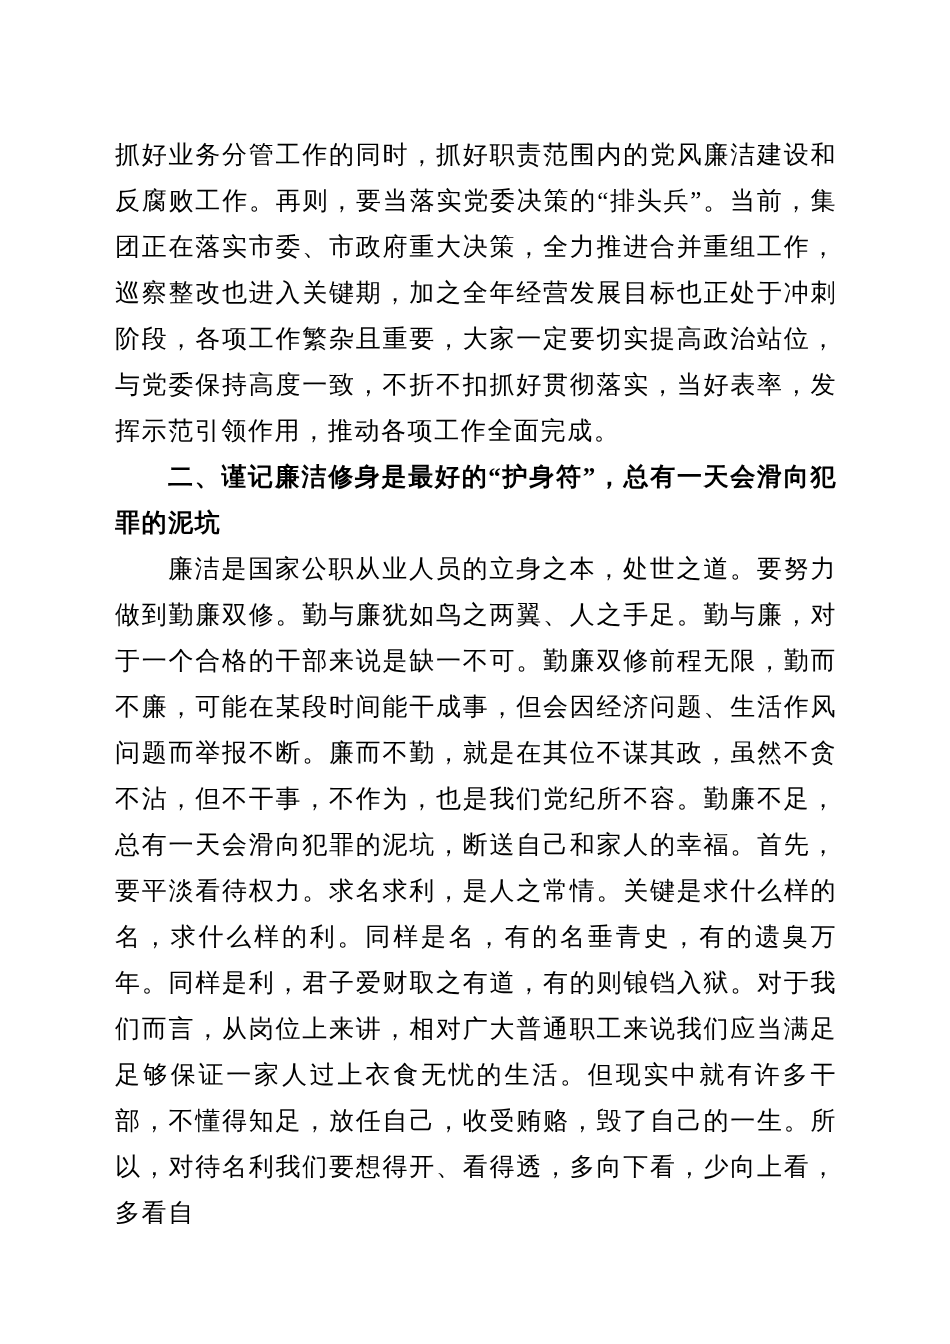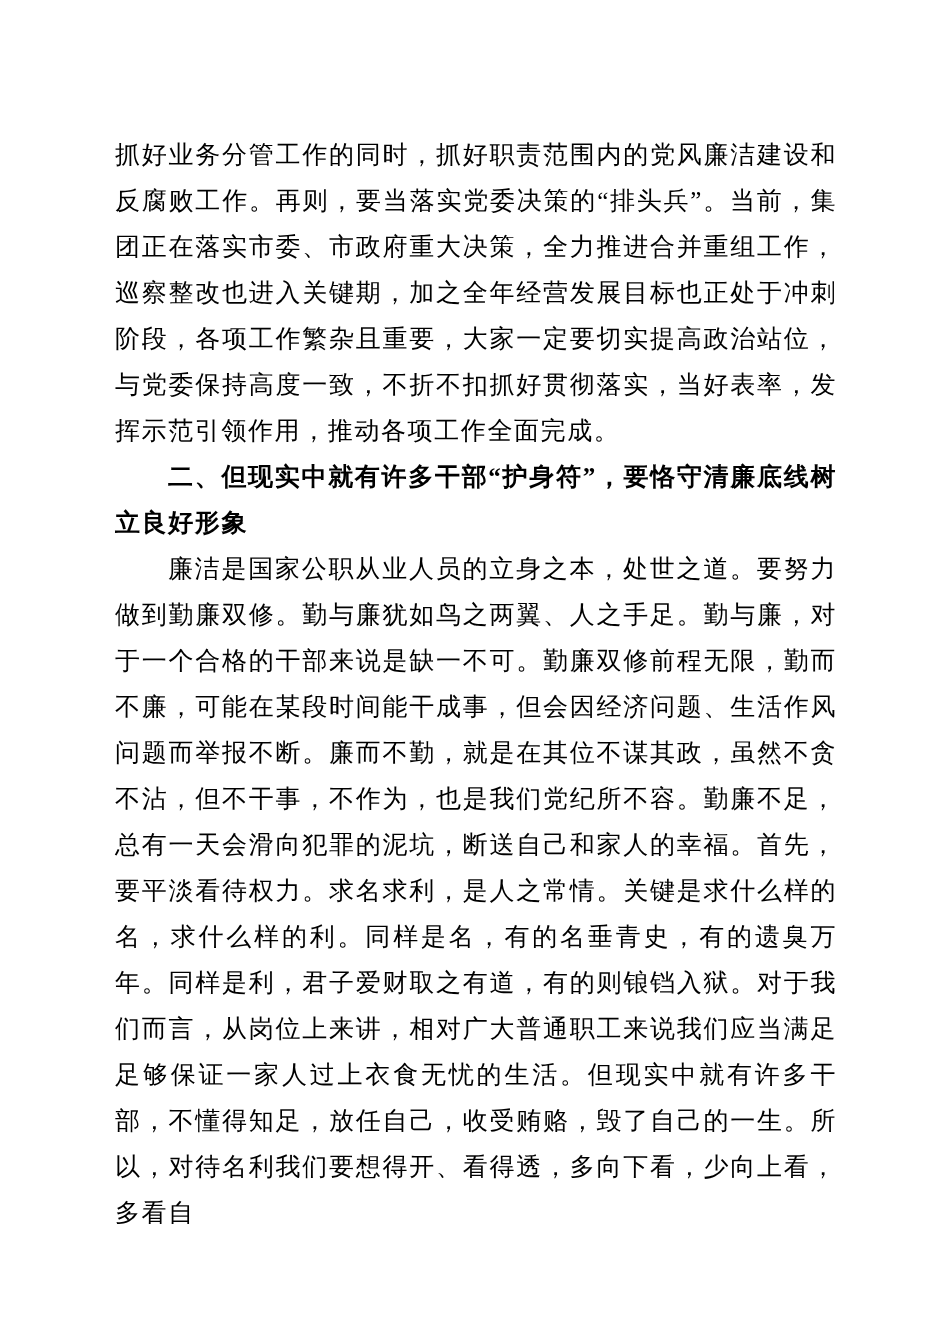--- a/index.html
+++ b/index.html
@@ -36,16 +36,16 @@
     font-weight: bold;
     text-indent: 53px;
   }
 </style>
 </head>
 <body>
 
 <div class="page">
   <div class="textblock">
     <p class="body-text">抓好业务分管工作的同时，抓好职责范围内的党风廉洁建设和反腐败工作。再则，要当落实党委决策的“排头兵”。当前，集团正在落实市委、市政府重大决策，全力推进合并重组工作，巡察整改也进入关键期，加之全年经营发展目标也正处于冲刺阶段，各项工作繁杂且重要，大家一定要切实提高政治站位，与党委保持高度一致，不折不扣抓好贯彻落实，当好表率，发挥示范引领作用，推动各项工作全面完成。</p>
-    <h2 class="heading">二、但现实中就有许多干部“护身符”，要恪守清廉底线树立良好形象</h2>
+    <h2 class="heading">二、谨记廉洁修身是最好的“护身符”，总有一天会滑向犯罪的泥坑</h2>
     <p class="body-text indent">廉洁是国家公职从业人员的立身之本，处世之道。要努力做到勤廉双修。勤与廉犹如鸟之两翼、人之手足。勤与廉，对于一个合格的干部来说是缺一不可。勤廉双修前程无限，勤而不廉，可能在某段时间能干成事，但会因经济问题、生活作风问题而举报不断。廉而不勤，就是在其位不谋其政，虽然不贪不沾，但不干事，不作为，也是我们党纪所不容。勤廉不足，总有一天会滑向犯罪的泥坑，断送自己和家人的幸福。首先，要平淡看待权力。求名求利，是人之常情。关键是求什么样的名，求什么样的利。同样是名，有的名垂青史，有的遗臭万年。同样是利，君子爱财取之有道，有的则锒铛入狱。对于我们而言，从岗位上来讲，相对广大普通职工来说我们应当满足足够保证一家人过上衣食无忧的生活。但现实中就有许多干部，不懂得知足，放任自己，收受贿赂，毁了自己的一生。所以，对待名利我们要想得开、看得透，多向下看，少向上看，多看自</p>
   </div>
 </div>
 
 </body></html>

